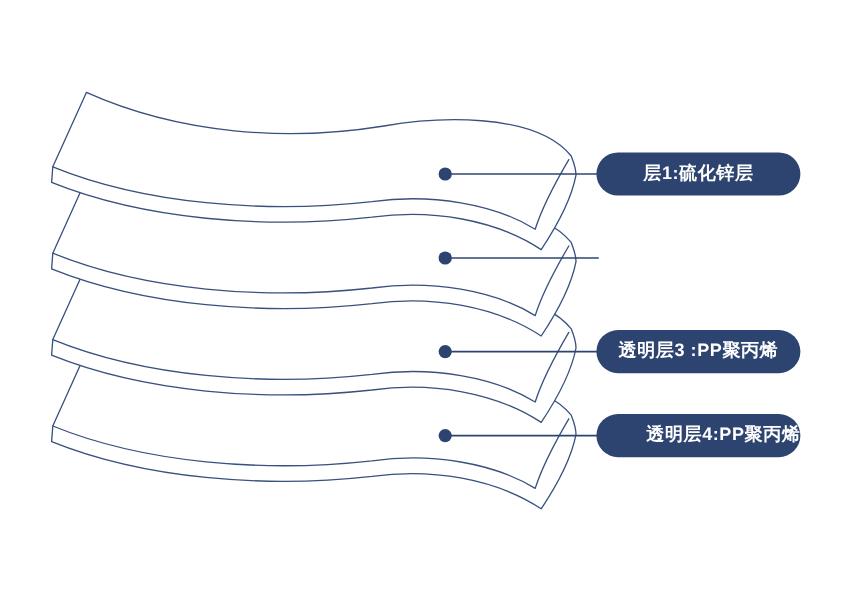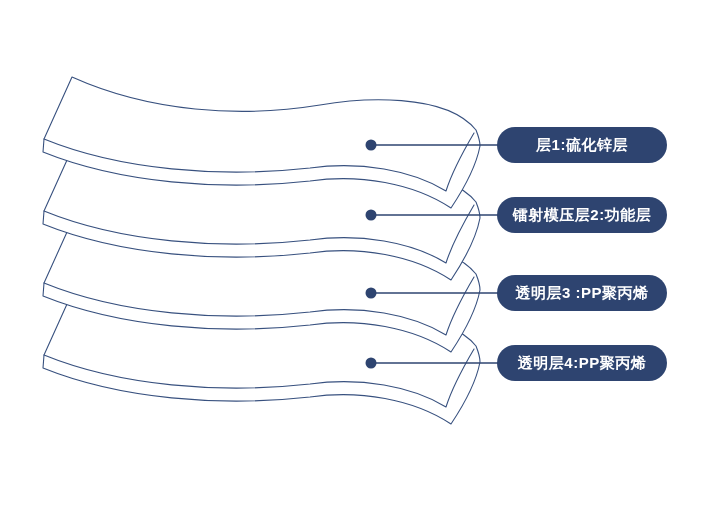--- a/index.html
+++ b/index.html
@@ -62,21 +62,21 @@
     font-size: 15px;
     font-weight: bold;
     line-height: 36px;
     text-align: center;
     white-space: nowrap;
     letter-spacing: 0.5px;
   }
   .pill-1 { top: 127px; }
   .pill-2 { top: 197px; }
   .pill-3 { top: 275px; text-align: center; }
-  .pill-4 { top: 345px; }
+  .pill-4 { top: 345px; text-align: right; }
 </style>
 </head>
 <body>
 
 <div class="stage">
 
   <svg class="diagram-svg" viewBox="0 0 712 505" xmlns="http://www.w3.org/2000/svg">
     <defs>
       <g id="sheet">
 
@@ -117,17 +117,16 @@
       <line class="connector-line" x1="371" y1="293" x2="499" y2="293"></line>
       <circle class="connector-dot" cx="371" cy="293" r="5.5"></circle>
     </g>
     <g>
       <line class="connector-line" x1="371" y1="363" x2="499" y2="363"></line>
       <circle class="connector-dot" cx="371" cy="363" r="5.5"></circle>
     </g>
   </svg>
 
   <div class="label-pill pill-1">层1:硫化锌层</div>
-  <div class="label-pill pill-2">镭射模压层2:功能层</div>
   <div class="label-pill pill-3">透明层3 :PP聚丙烯</div>
   <div class="label-pill pill-4">透明层4:PP聚丙烯</div>
 
 </div>
 
 </body></html>

